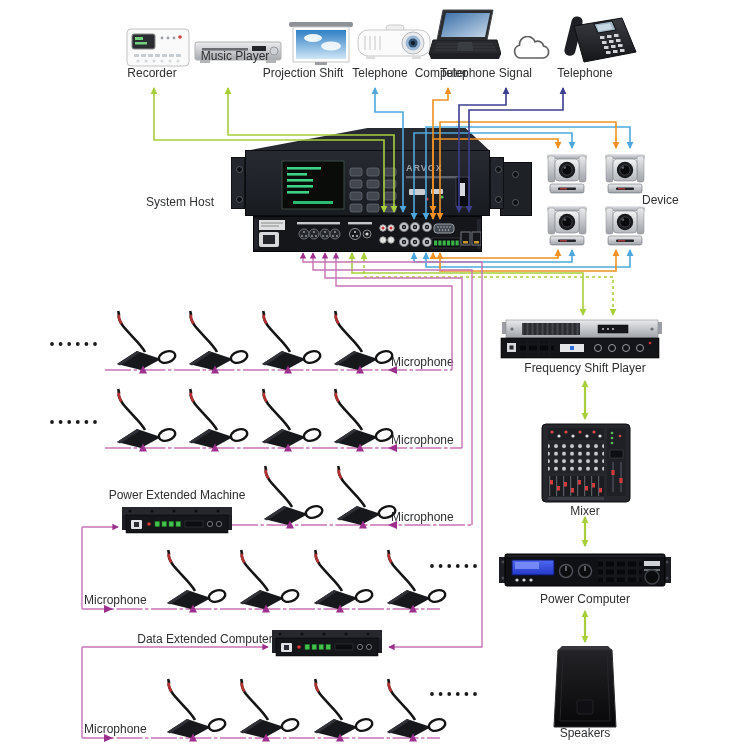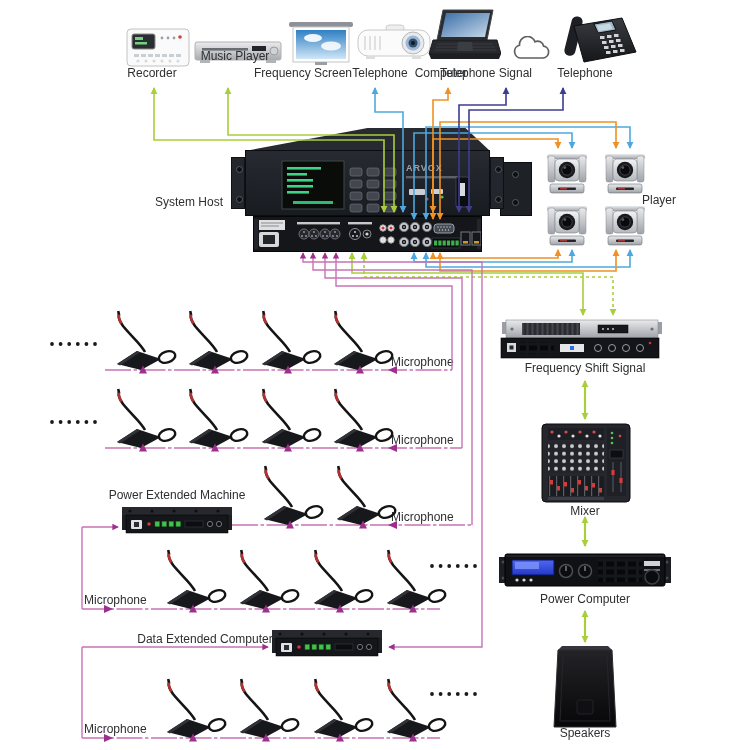--- a/index.html
+++ b/index.html
@@ -159,21 +159,21 @@
           <rect x="58" y="36" width="4.5" height="3"></rect>
         <rect x="46" y="43" width="4.5" height="3"></rect>
           <rect x="53" y="42" width="4.5" height="3"></rect>
           <rect x="60" y="41" width="4.5" height="3"></rect>
       </g>
     </svg>
   </div>
 
   <div class="lbl ctr" style="left:112px;top:67px;width:80px">Recorder</div>
   <div class="lbl ctr" style="left:185px;top:50px;width:100px">Music Player</div>
-  <div class="lbl ctr" style="left:248px;top:67px;width:110px">Frequency Screen</div>
+  <div class="lbl ctr" style="left:248px;top:67px;width:110px">Projection Shift</div>
   <div class="lbl ctr" style="left:340px;top:67px;width:80px">Telephone</div>
   <div class="lbl ctr" style="left:401px;top:67px;width:80px">Computer</div>
   <div class="lbl ctr" style="left:431px;top:67px;width:110px">Telephone Signal</div>
   <div class="lbl ctr" style="left:545px;top:67px;width:80px">Telephone</div>
 
   <div id="host-topface"></div>
   <div id="host-bracket">
     <div class="screw" style="left:11px;top:8px"></div>
       <div class="screw" style="left:11px;top:36px"></div>
   </div>
@@ -324,23 +324,23 @@
         </g>
       <g>
         <rect x="207" y="15" width="9" height="13" fill="#14161a" stroke="#767b82"></rect>
           <rect x="209" y="24" width="5" height="2.5" fill="#c99a2e"></rect>
         <rect x="218" y="15" width="9" height="13" fill="#14161a" stroke="#767b82"></rect>
           <rect x="220" y="24" width="5" height="2.5" fill="#c99a2e"></rect>
       </g>
     </svg>
   </div>
 
-  <div class="lbl" style="left:146px;top:196px;width:86px;text-align:center">System Host</div>
-  <div class="lbl" style="left:642px;top:194px">Player</div>
-  <div class="lbl ctr" style="left:500px;top:362px;width:170px">Frequency Shift Signal</div>
+  <div class="lbl" style="left:146px;top:196px;width:86px;text-align:left">System Host</div>
+  <div class="lbl" style="left:642px;top:194px">Device</div>
+  <div class="lbl ctr" style="left:500px;top:362px;width:170px">Frequency Shift Player</div>
   <div class="lbl ctr" style="left:535px;top:505px;width:100px">Mixer</div>
   <div class="lbl ctr" style="left:505px;top:593px;width:160px">Power Computer</div>
   <div class="lbl ctr" style="left:515px;top:727px;width:140px">Speakers</div>
   <div class="lbl ctr" style="left:102px;top:489px;width:150px">Power Extended Machine</div>
   <div class="lbl ctr" style="left:130px;top:633px;width:150px">Data Extended Computer</div>
   <div class="lbl" style="left:391px;top:356px">Microphone</div>
   <div class="lbl" style="left:391px;top:434px">Microphone</div>
   <div class="lbl" style="left:391px;top:511px">Microphone</div>
   <div class="lbl" style="left:84px;top:594px">Microphone</div>
   <div class="lbl" style="left:84px;top:723px">Microphone</div>

